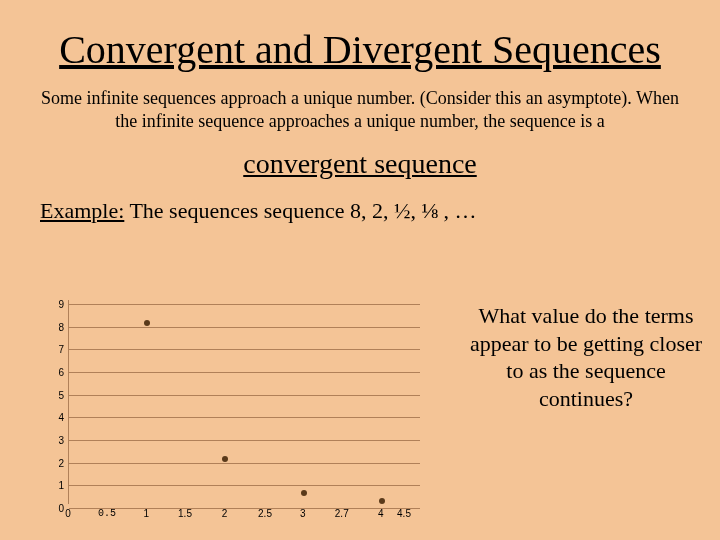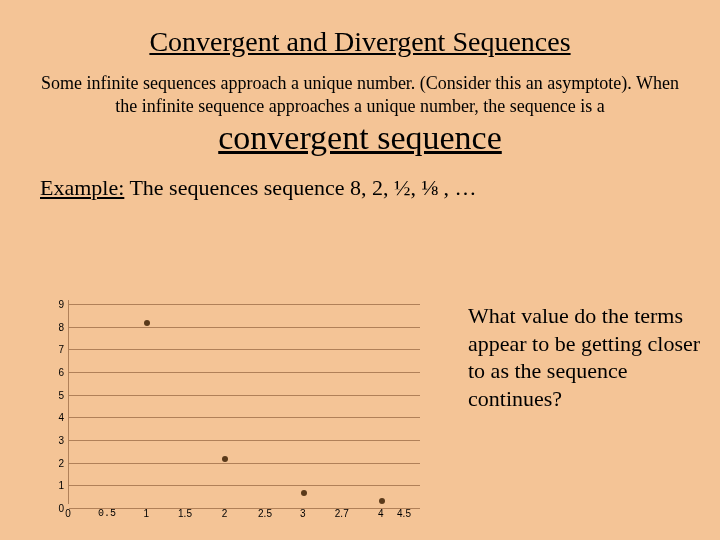--- a/index.html
+++ b/index.html
@@ -7,37 +7,37 @@
     width: 720px;
     height: 540px;
     background: #f4c496;
     font-family: "Times New Roman", Times, serif;
     color: #000;
     overflow: hidden;
     position: relative;
   }
   .title {
     text-align: center;
-    font-size: 28px;
+    font-size: 40px;
     text-decoration: underline;
     padding-top: 26px;
     padding-bottom: 14px;
     font-weight: normal;
   }
   .intro {
     text-align: center;
     font-size: 18px;
     line-height: 1.25;
     padding: 0 38px;
   }
   .term {
     text-align: center;
-    font-size: 34px;
+    font-size: 28px;
     text-decoration: underline;
-    margin-top: 2px;
+    margin-top: 16px;
   }
   .example {
     font-size: 22px;
     padding: 18px 0 0 40px;
   }
   .example .label { text-decoration: underline; }
   .chart-wrap {
     position: absolute;
     left: 42px;
     top: 296px;
@@ -84,21 +84,21 @@
     border-radius: 50%;
     background: #5a3a1a;
     transform: translate(-50%, -50%);
   }
   .question {
     position: absolute;
     left: 468px;
     top: 302px;
     width: 236px;
     font-size: 22px;
-    text-align: left;
+    text-align: center;
     line-height: 1.25;
   }
 </style>
 </head>
 <body>
 
 <h1 class="title">Convergent and Divergent Sequences</h1>
 
 <p class="intro">Some infinite sequences approach a unique number.  (Consider this an asymptote).  When the infinite sequence approaches a unique number, the sequence is a</p>
 

